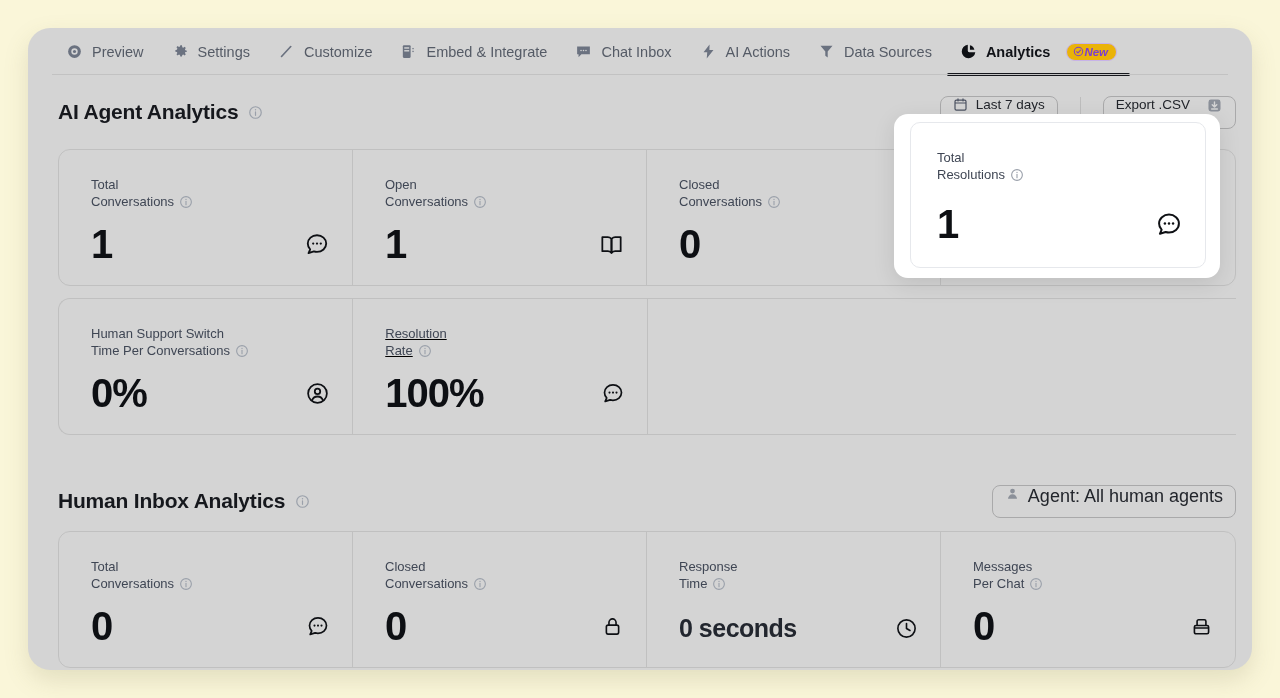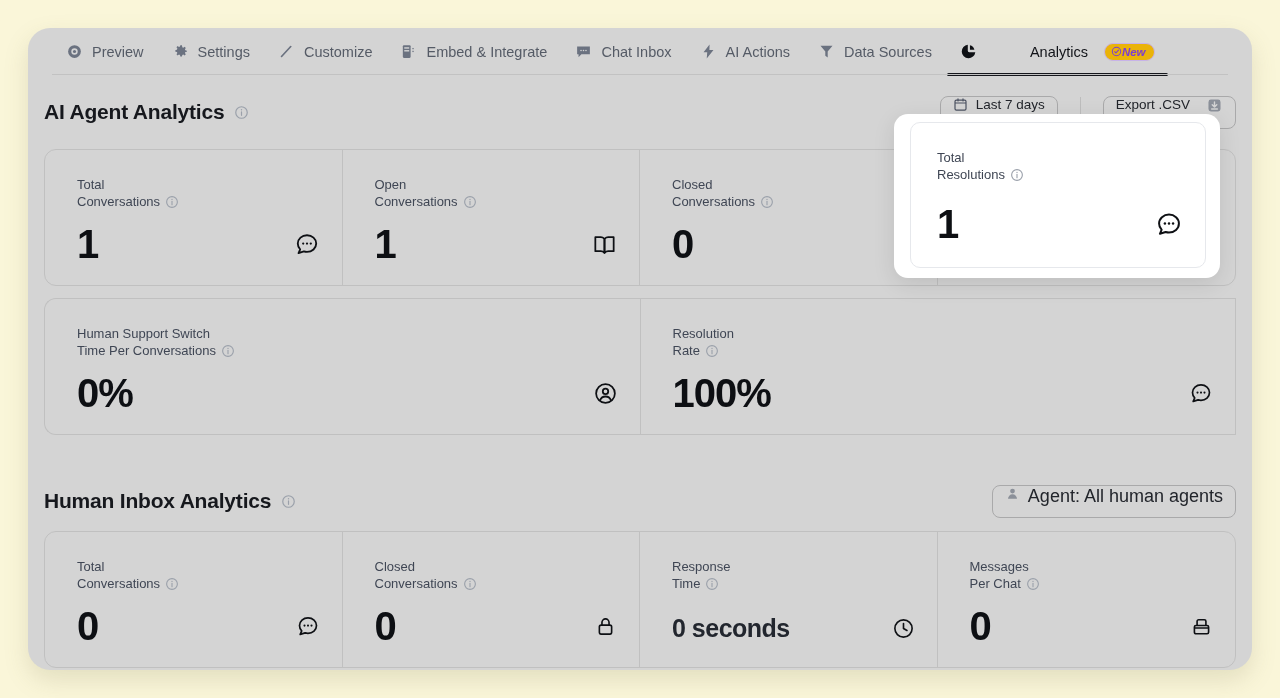--- a/index.html
+++ b/index.html
@@ -41,21 +41,21 @@
     height: 46px;
     padding: 0 14px;
     font-size: 14.5px;
     color: #555b66;
     cursor: pointer;
     white-space: nowrap;
     position: relative;
   }
   .tab .tab-label { font-weight: 400; }
   .tab.active { color: #111318; }
-  .tab.active .tab-label { font-weight: 400; margin-left: 44px; }
+  .tab.active .tab-label { font-weight: 700; }
   .tab.active::after {
     content: "";
     position: absolute;
     left: 1px; right: 1px; bottom: -1px;
     height: 3px;
     background: #14161b;
     border-radius: 2px;
   }
   .tab-icon { width: 17px; height: 17px; display: inline-flex; align-items: center; justify-content: center; }
   .tab-icon svg { display: block; }
@@ -75,21 +75,21 @@
     border-radius: 999px;
     background: #eab308;
     color: #7b3fd0;
     font-size: 11.5px;
     font-weight: 600;
     font-style: italic;
   }
   .badge-new svg { display: block; }
 
   
-  .content { padding: 0 16px; position: relative; }
+  .content { padding: 0 16px; position: relative; margin-left: 14px; }
 
   .section-head {
     display: flex;
     align-items: center;
     justify-content: space-between;
     height: 74px;
   }
   .section-title-wrap { display: flex; align-items: center; gap: 10px; }
   .section-title {
     font-size: 21px;
@@ -419,21 +419,21 @@
                 <circle cx="12" cy="11.6" r="1.05" fill="#0e1014" stroke="none"></circle>
                 <circle cx="15.5" cy="11.6" r="1.05" fill="#0e1014" stroke="none"></circle>
               </svg>
             </span>
           </div>
         </div>
       </div>
 
       <div class="gap-row"></div>
 
-      <div class="grid grid-2" style="grid-template-columns:1fr 1fr; border-right:none; border-top-right-radius:0; border-bottom-right-radius:0;">
+      <div class="grid grid-2" style="grid-template-columns:1fr 1fr 1fr 1fr; border-right:none; border-top-right-radius:0; border-bottom-right-radius:0;">
         <div class="card">
           <div class="card-label">
             <span>Human Support Switch</span><br>
             <span>Time Per Conversations</span><span class="info"><svg width="14" height="14" viewBox="0 0 24 24" fill="none" stroke="#9aa0aa" stroke-width="1.9">
                   <circle cx="12" cy="12" r="9.2"></circle>
                   <line x1="12" y1="11" x2="12" y2="16.5" stroke-linecap="round"></line>
                   <circle cx="12" cy="7.6" r="1.1" fill="#9aa0aa" stroke="none"></circle>
                 </svg></span>
           </div>
           <div class="card-value-row">
@@ -441,21 +441,21 @@
             <span class="card-icon">
               <svg width="25" height="25" viewBox="0 0 24 24" fill="none" stroke="#0e1014" stroke-width="1.7">
                 <circle cx="12" cy="12" r="9"></circle>
                 <circle cx="12" cy="10" r="2.6"></circle>
                 <path d="M6.8 18.4a5.6 5.6 0 0110.4 0" stroke-linecap="round"></path>
               </svg>
             </span>
           </div>
         </div>
 
-        <div class="card" style="border-right:1px solid #c0c0c0;">
+        <div class="card" style="border-right:1px solid #c0c0c0;text-decoration:underline;">
           <div class="card-label">
             <span>Resolution</span><br>
             <span>Rate</span><span class="info"><svg width="14" height="14" viewBox="0 0 24 24" fill="none" stroke="#9aa0aa" stroke-width="1.9">
                   <circle cx="12" cy="12" r="9.2"></circle>
                   <line x1="12" y1="11" x2="12" y2="16.5" stroke-linecap="round"></line>
                   <circle cx="12" cy="7.6" r="1.1" fill="#9aa0aa" stroke="none"></circle>
                 </svg></span>
           </div>
           <div class="card-value-row">
             <span class="card-value">100%</span>

